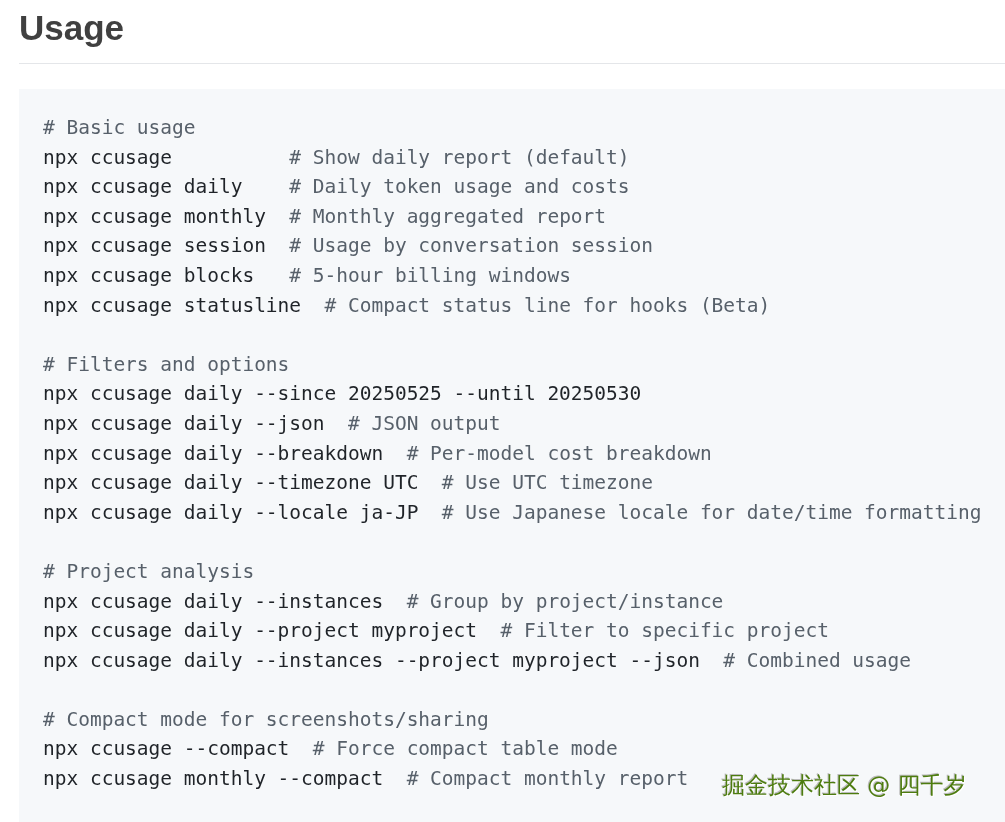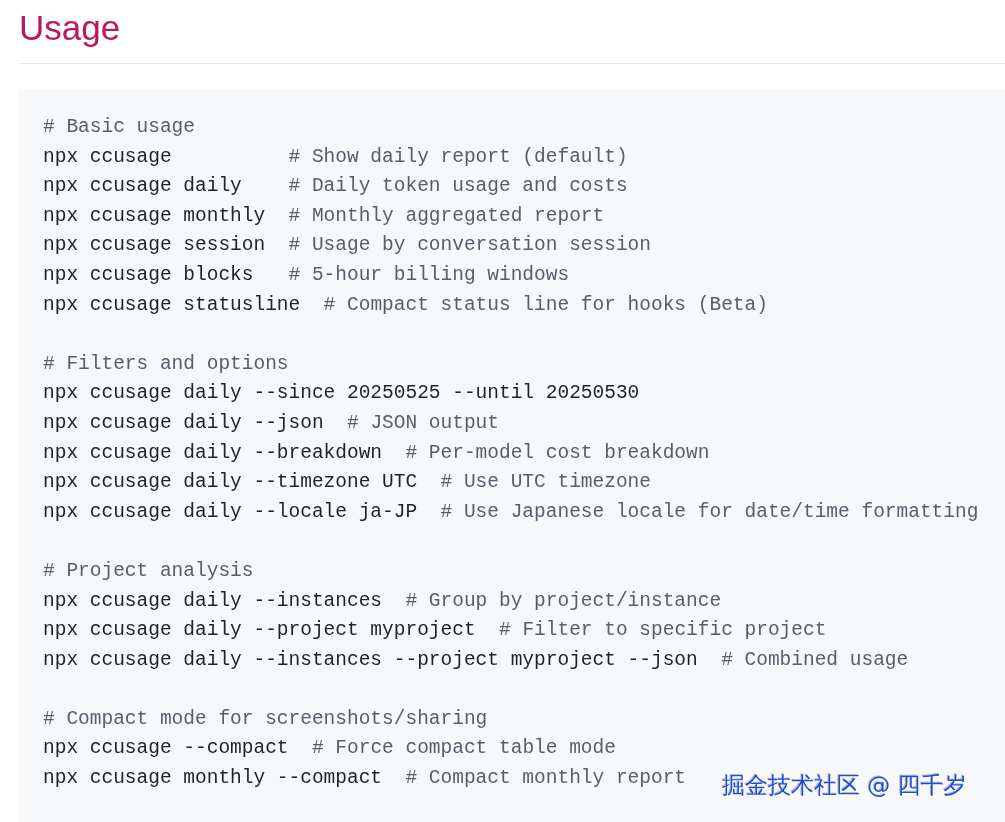--- a/index.html
+++ b/index.html
@@ -1,24 +1,24 @@
 <!DOCTYPE html>
 <html><head>
 <meta charset="utf-8">
 <style>
   html,body{margin:0;padding:0;background:#fff;}
   body{width:1005px;height:822px;overflow:hidden;position:relative;}
-  .title{position:absolute;left:19px;top:8px;margin:0;font-family:"Liberation Sans",sans-serif;font-size:35px;font-weight:400;color:#be185d;}
+  .title{position:absolute;left:19px;top:8px;margin:0;font-family:"Liberation Sans",sans-serif;font-size:35px;font-weight:700;color:#404040;}
   .rule{position:absolute;left:19px;top:63px;width:986px;height:1px;background:#e4e6e9;}
   .code{position:absolute;left:19px;top:89px;width:986px;height:733px;background:#f6f8fa;}
   .lines{position:absolute;left:43px;top:113px;font-family:"DejaVu Sans Mono",monospace;font-size:19.5px;line-height:29.6px;white-space:pre;letter-spacing:-0.01px;}
-  .ln{height:29.6px;font-family:Liberation Mono, monospace;}
+  .ln{height:29.6px;}
   .cmd{color:#1f2328;text-align:right;}
   .cm{color:#57606a;}
-  .wm{position:absolute;left:722px;top:770px;font-family:"DejaVu Sans",sans-serif;font-size:23px;color:#1d4ed8;text-shadow:1px 1px 0 #fff,-1px -1px 0 #bbb;}
+  .wm{position:absolute;left:722px;top:770px;font-family:"DejaVu Sans",sans-serif;font-size:23px;color:#4d7c0f;text-shadow:1px 1px 0 #fff,-1px -1px 0 #bbb;}
 </style>
 </head>
 <body>
 
 <h1 class="title">Usage</h1>
 <div class="rule"></div>
 
 <div class="code"></div>
 <div class="lines" id="lines"><div class="ln"><span class="cmd"></span><span class="cm"># Basic usage</span></div><div class="ln"><span class="cmd">npx ccusage          </span><span class="cm"># Show daily report (default)</span></div><div class="ln"><span class="cmd">npx ccusage daily    </span><span class="cm"># Daily token usage and costs</span></div><div class="ln"><span class="cmd">npx ccusage monthly  </span><span class="cm"># Monthly aggregated report</span></div><div class="ln"><span class="cmd">npx ccusage session  </span><span class="cm"># Usage by conversation session</span></div><div class="ln"><span class="cmd">npx ccusage blocks   </span><span class="cm"># 5-hour billing windows</span></div><div class="ln"><span class="cmd">npx ccusage statusline  </span><span class="cm"># Compact status line for hooks (Beta)</span></div><div class="ln"><span class="cmd"></span><span class="cm"></span></div><div class="ln"><span class="cmd"></span><span class="cm"># Filters and options</span></div><div class="ln"><span class="cmd">npx ccusage daily --since 20250525 --until 20250530</span><span class="cm"></span></div><div class="ln"><span class="cmd">npx ccusage daily --json  </span><span class="cm"># JSON output</span></div><div class="ln"><span class="cmd">npx ccusage daily --breakdown  </span><span class="cm"># Per-model cost breakdown</span></div><div class="ln"><span class="cmd">npx ccusage daily --timezone UTC  </span><span class="cm"># Use UTC timezone</span></div><div class="ln"><span class="cmd">npx ccusage daily --locale ja-JP  </span><span class="cm"># Use Japanese locale for date/time formatting</span></div><div class="ln"><span class="cmd"></span><span class="cm"></span></div><div class="ln"><span class="cmd"></span><span class="cm"># Project analysis</span></div><div class="ln"><span class="cmd">npx ccusage daily --instances  </span><span class="cm"># Group by project/instance</span></div><div class="ln"><span class="cmd">npx ccusage daily --project myproject  </span><span class="cm"># Filter to specific project</span></div><div class="ln"><span class="cmd">npx ccusage daily --instances --project myproject --json  </span><span class="cm"># Combined usage</span></div><div class="ln"><span class="cmd"></span><span class="cm"></span></div><div class="ln"><span class="cmd"></span><span class="cm"># Compact mode for screenshots/sharing</span></div><div class="ln"><span class="cmd">npx ccusage --compact  </span><span class="cm"># Force compact table mode</span></div><div class="ln"><span class="cmd">npx ccusage monthly --compact  </span><span class="cm"># Compact monthly report</span></div></div>
 

